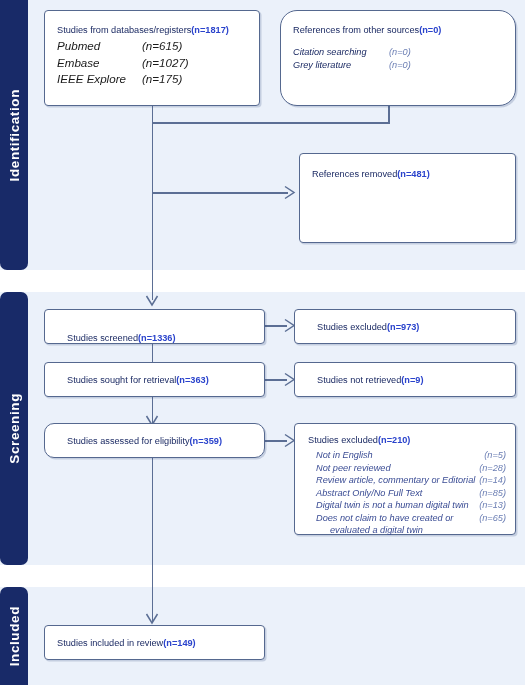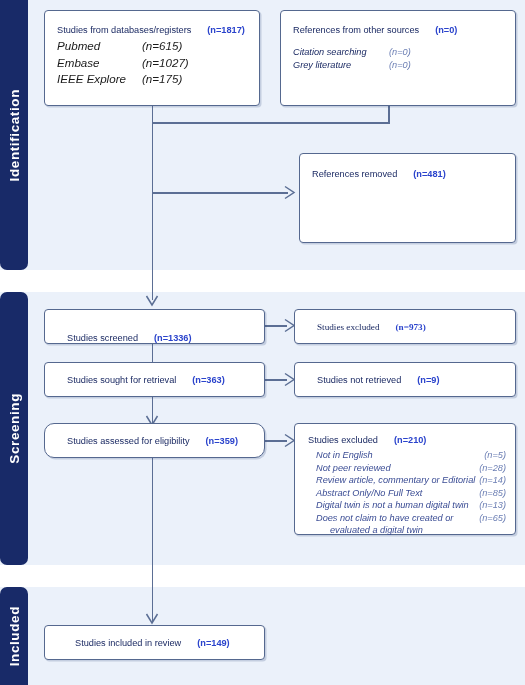--- a/index.html
+++ b/index.html
@@ -68,21 +68,21 @@
 
   .box-title {
     font-size: 9.2px;
     color: #1b2a63;
     font-weight: normal;
     white-space: nowrap;
   }
   .box-title .nval {
     color: #2a43cc;
     font-weight: bold;
-    margin-left: 16px;
+    margin-left: 0;
   }
 
   .sublist {
     margin-top: 3px;
   }
   .subrow {
     display: flex;
     font-size: 9.2px;
     color: #3a4c94;
     line-height: 12.5px;
@@ -195,21 +195,21 @@
         <span class="sublabel" style="width:85px">Embase</span>
         <span class="subval">(n=1027)</span>
       </div>
       <div class="subrow">
         <span class="sublabel" style="width:85px">IEEE Explore</span>
         <span class="subval">(n=175)</span>
       </div>
     </div>
   </div>
 
-  <div class="box" style="left:280px; top:10px; width:236px; height:96px; padding:14px 0 0 12px;">
+  <div class="box" style="left:280px; top:10px; width:236px; height:96px; padding:14px 0 0 12px;border-radius:17px;">
     <div class="box-title">
       <span>References from other sources</span><span class="nval">(n=0)</span>
     </div>
     <div class="sublist" style="margin-top:11px">
       <div class="subrow">
         <span class="sublabel" style="width:96px; color:#1b2a63">Citation searching</span>
         <span class="subval">(n=0)</span>
       </div>
       <div class="subrow">
         <span class="sublabel" style="width:96px; color:#1b2a63">Grey literature</span>
@@ -223,21 +223,21 @@
       <span>References removed</span><span class="nval">(n=481)</span>
     </div>
   </div>
 
   <div class="box" style="left:44px; top:309px; width:221px; height:35px; display:flex; align-items:flex-end; padding-left:22px;">
     <div class="box-title">
       <span>Studies screened</span><span class="nval">(n=1336)</span>
     </div>
   </div>
 
-  <div class="box" style="left:294px; top:309px; width:222px; height:35px; display:flex; align-items:center; padding-left:22px;font-family:Liberation Serif, serif;">
+  <div class="box" style="left:294px; top:309px; width:222px; height:35px; display:flex; align-items:center; padding-left:22px;">
     <div class="box-title">
       <span>Studies excluded</span><span class="nval">(n=973)</span>
     </div>
   </div>
 
   <div class="box" style="left:44px; top:362px; width:221px; height:35px; display:flex; align-items:center; padding-left:22px;">
     <div class="box-title">
       <span>Studies sought for retrieval</span><span class="nval">(n=363)</span>
     </div>
   </div>
@@ -283,19 +283,19 @@
         <span class="sublabel" style="width:156px">Does not claim to have created or</span>
         <span class="subval" style="width:34px; text-align:right">(n=65)</span>
       </div>
       <div class="subrow">
         <span class="sublabel" style="width:156px; padding-left:14px; box-sizing:border-box">evaluated a digital twin</span>
         <span class="subval" style="width:34px; text-align:right"></span>
       </div>
     </div>
   </div>
 
-  <div class="box" style="left:44px; top:625px; width:221px; height:35px; display:flex; align-items:center; padding-left:30px;">
+  <div class="box" style="left:44px; top:625px; width:221px; height:35px; display:flex; align-items:center; padding-left:12px;">
     <div class="box-title">
       <span>Studies included in review</span><span class="nval">(n=149)</span>
     </div>
   </div>
 
 </div>
 
 </body></html>

